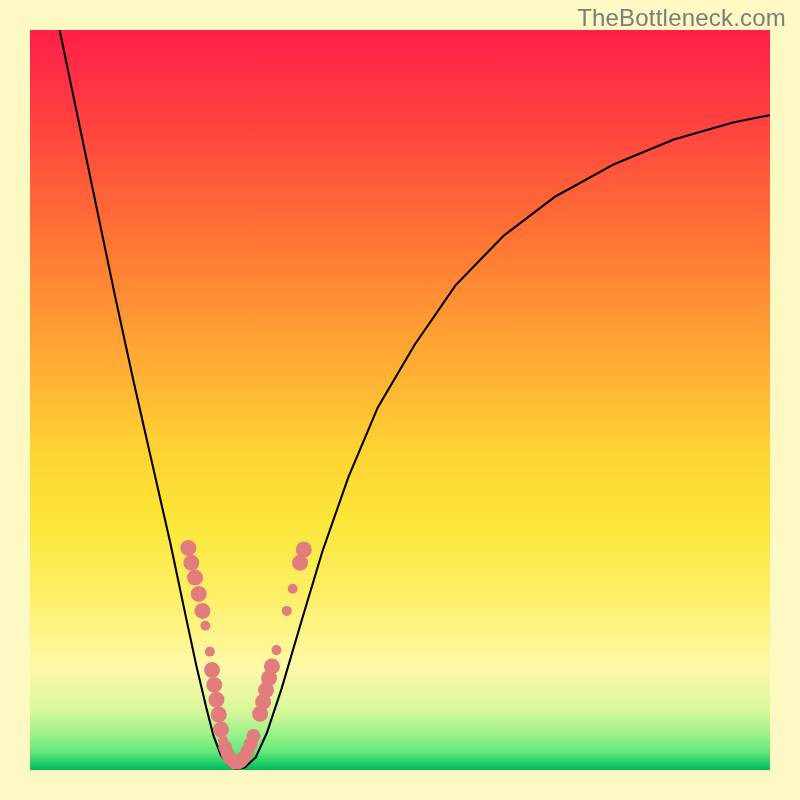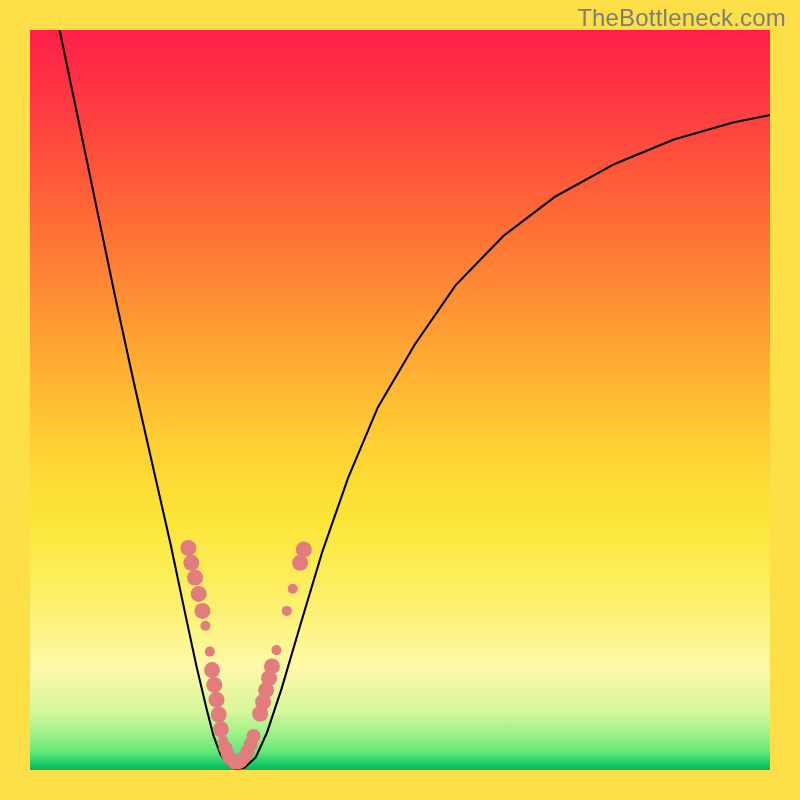--- a/index.html
+++ b/index.html
@@ -10,21 +10,21 @@
     background: #000;
     font-family: Arial, Helvetica, sans-serif;
     overflow: hidden;
   }
   .frame {
     position: absolute;
     top: 0;
     left: 0;
     width: 800px;
     height: 800px;
-    background: #fde047;
+    background: #fef9c3;
   }
   .plot-area {
     position: absolute;
     top: 30px;
     left: 30px;
     width: 740px;
     height: 740px;
     overflow: hidden;
   }
   .bg-gradient {

